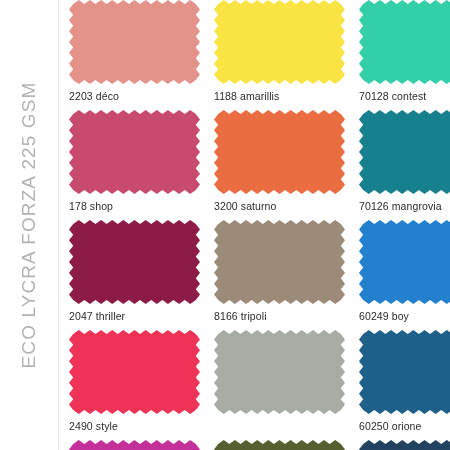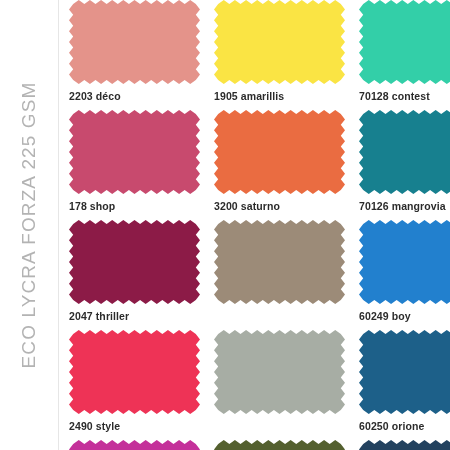--- a/index.html
+++ b/index.html
@@ -40,21 +40,20 @@
     font-weight:400;
   }
 
   
   .grid{
     flex:1 1 auto;
     position:relative;
     padding:0 4px 0 10px;
     box-sizing:border-box;
     overflow:hidden;
-    font-weight:bold;
   }
   .row{
     display:flex;
     height:110px;
     box-sizing:border-box;
   }
   .cell{
     width:145px;
     flex:0 0 145px;
     box-sizing:border-box;
@@ -103,21 +102,21 @@
           <div class="label">2203 déco</div>
         </div>
         <div class="cell">
           <div class="swatch-wrap">
             <div class="swatch">
               <svg width="131" height="84" viewBox="0 0 131 84" xmlns="http://www.w3.org/2000/svg">
                 <polygon points="4.20,4.00 9.77,0.00 15.35,4.00 20.92,0.00 26.49,4.00 32.06,0.00 37.64,4.00 43.21,0.00 48.78,4.00 54.35,0.00 59.93,4.00 65.50,0.00 71.07,4.00 76.65,0.00 82.22,4.00 87.79,0.00 93.36,4.00 98.94,0.00 104.51,4.00 110.08,0.00 115.65,4.00 121.23,0.00 126.80,4.00 126.80,4.00 131.00,9.43 126.80,14.86 131.00,20.29 126.80,25.71 131.00,31.14 126.80,36.57 131.00,42.00 126.80,47.43 131.00,52.86 126.80,58.29 131.00,63.71 126.80,69.14 131.00,74.57 126.80,80.00 126.80,80.00 121.23,84.00 115.65,80.00 110.08,84.00 104.51,80.00 98.94,84.00 93.36,80.00 87.79,84.00 82.22,80.00 76.65,84.00 71.07,80.00 65.50,84.00 59.93,80.00 54.35,84.00 48.78,80.00 43.21,84.00 37.64,80.00 32.06,84.00 26.49,80.00 20.92,84.00 15.35,80.00 9.77,84.00 4.20,80.00 4.20,80.00 0.00,74.57 4.20,69.14 0.00,63.71 4.20,58.29 0.00,52.86 4.20,47.43 0.00,42.00 4.20,36.57 0.00,31.14 4.20,25.71 0.00,20.29 4.20,14.86 0.00,9.43 4.20,4.00" fill="#FAE444"></polygon>
               </svg>
             </div>
           </div>
-          <div class="label">1905 amarillis</div>
+          <div class="label">1188 amarillis</div>
         </div>
         <div class="cell">
           <div class="swatch-wrap">
             <div class="swatch">
               <svg width="131" height="84" viewBox="0 0 131 84" xmlns="http://www.w3.org/2000/svg">
                 <polygon points="4.20,4.00 9.77,0.00 15.35,4.00 20.92,0.00 26.49,4.00 32.06,0.00 37.64,4.00 43.21,0.00 48.78,4.00 54.35,0.00 59.93,4.00 65.50,0.00 71.07,4.00 76.65,0.00 82.22,4.00 87.79,0.00 93.36,4.00 98.94,0.00 104.51,4.00 110.08,0.00 115.65,4.00 121.23,0.00 126.80,4.00 126.80,4.00 131.00,9.43 126.80,14.86 131.00,20.29 126.80,25.71 131.00,31.14 126.80,36.57 131.00,42.00 126.80,47.43 131.00,52.86 126.80,58.29 131.00,63.71 126.80,69.14 131.00,74.57 126.80,80.00 126.80,80.00 121.23,84.00 115.65,80.00 110.08,84.00 104.51,80.00 98.94,84.00 93.36,80.00 87.79,84.00 82.22,80.00 76.65,84.00 71.07,80.00 65.50,84.00 59.93,80.00 54.35,84.00 48.78,80.00 43.21,84.00 37.64,80.00 32.06,84.00 26.49,80.00 20.92,84.00 15.35,80.00 9.77,84.00 4.20,80.00 4.20,80.00 0.00,74.57 4.20,69.14 0.00,63.71 4.20,58.29 0.00,52.86 4.20,47.43 0.00,42.00 4.20,36.57 0.00,31.14 4.20,25.71 0.00,20.29 4.20,14.86 0.00,9.43 4.20,4.00" fill="#33CFA8"></polygon>
               </svg>
             </div>
           </div>
           <div class="label">70128 contest</div>
@@ -167,20 +166,21 @@
           <div class="label">2047 thriller</div>
         </div>
         <div class="cell">
           <div class="swatch-wrap">
             <div class="swatch">
               <svg width="131" height="84" viewBox="0 0 131 84" xmlns="http://www.w3.org/2000/svg">
                 <polygon points="4.20,4.00 9.77,0.00 15.35,4.00 20.92,0.00 26.49,4.00 32.06,0.00 37.64,4.00 43.21,0.00 48.78,4.00 54.35,0.00 59.93,4.00 65.50,0.00 71.07,4.00 76.65,0.00 82.22,4.00 87.79,0.00 93.36,4.00 98.94,0.00 104.51,4.00 110.08,0.00 115.65,4.00 121.23,0.00 126.80,4.00 126.80,4.00 131.00,9.43 126.80,14.86 131.00,20.29 126.80,25.71 131.00,31.14 126.80,36.57 131.00,42.00 126.80,47.43 131.00,52.86 126.80,58.29 131.00,63.71 126.80,69.14 131.00,74.57 126.80,80.00 126.80,80.00 121.23,84.00 115.65,80.00 110.08,84.00 104.51,80.00 98.94,84.00 93.36,80.00 87.79,84.00 82.22,80.00 76.65,84.00 71.07,80.00 65.50,84.00 59.93,80.00 54.35,84.00 48.78,80.00 43.21,84.00 37.64,80.00 32.06,84.00 26.49,80.00 20.92,84.00 15.35,80.00 9.77,84.00 4.20,80.00 4.20,80.00 0.00,74.57 4.20,69.14 0.00,63.71 4.20,58.29 0.00,52.86 4.20,47.43 0.00,42.00 4.20,36.57 0.00,31.14 4.20,25.71 0.00,20.29 4.20,14.86 0.00,9.43 4.20,4.00" fill="#9C8B78"></polygon>
               </svg>
             </div>
           </div>
+          <div class="label">8166 tripoli</div>
         </div>
         <div class="cell">
           <div class="swatch-wrap">
             <div class="swatch">
               <svg width="131" height="84" viewBox="0 0 131 84" xmlns="http://www.w3.org/2000/svg">
                 <polygon points="4.20,4.00 9.77,0.00 15.35,4.00 20.92,0.00 26.49,4.00 32.06,0.00 37.64,4.00 43.21,0.00 48.78,4.00 54.35,0.00 59.93,4.00 65.50,0.00 71.07,4.00 76.65,0.00 82.22,4.00 87.79,0.00 93.36,4.00 98.94,0.00 104.51,4.00 110.08,0.00 115.65,4.00 121.23,0.00 126.80,4.00 126.80,4.00 131.00,9.43 126.80,14.86 131.00,20.29 126.80,25.71 131.00,31.14 126.80,36.57 131.00,42.00 126.80,47.43 131.00,52.86 126.80,58.29 131.00,63.71 126.80,69.14 131.00,74.57 126.80,80.00 126.80,80.00 121.23,84.00 115.65,80.00 110.08,84.00 104.51,80.00 98.94,84.00 93.36,80.00 87.79,84.00 82.22,80.00 76.65,84.00 71.07,80.00 65.50,84.00 59.93,80.00 54.35,84.00 48.78,80.00 43.21,84.00 37.64,80.00 32.06,84.00 26.49,80.00 20.92,84.00 15.35,80.00 9.77,84.00 4.20,80.00 4.20,80.00 0.00,74.57 4.20,69.14 0.00,63.71 4.20,58.29 0.00,52.86 4.20,47.43 0.00,42.00 4.20,36.57 0.00,31.14 4.20,25.71 0.00,20.29 4.20,14.86 0.00,9.43 4.20,4.00" fill="#2280CE"></polygon>
               </svg>
             </div>
           </div>
           <div class="label">60249 boy</div>

